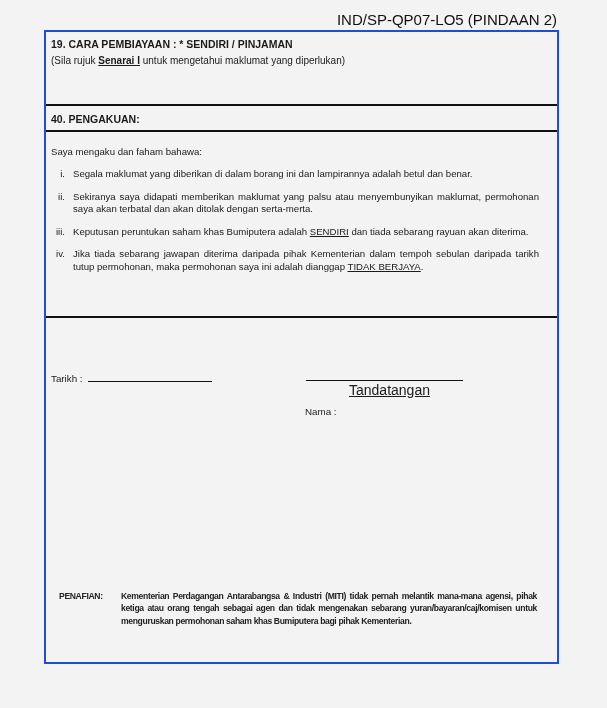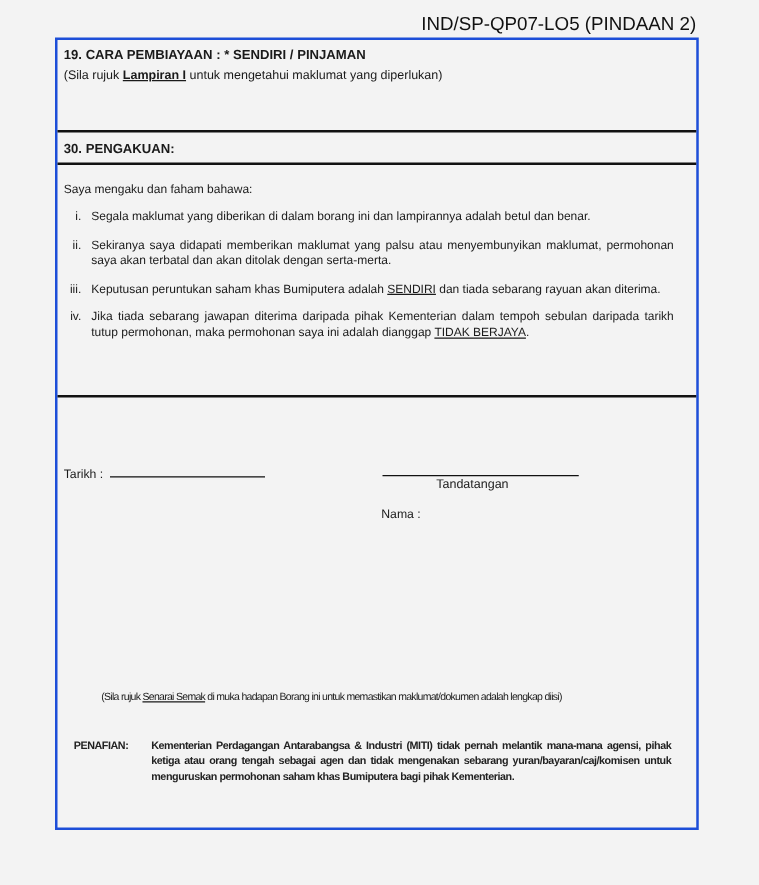--- a/index.html
+++ b/index.html
@@ -40,21 +40,21 @@
     .decl-list { margin: 0; padding: 0; list-style: none; }
     .decl-item { display: flex; margin-bottom: 10px; line-height: 12.5px; }
     .decl-num { width: 22px; flex: 0 0 22px; text-align: right; padding-right: 8px; padding-left: 0; box-sizing: border-box; }
     .decl-text { flex: 1; text-align: justify; padding-left: 0; }
     .u { text-decoration: underline; }
     .b { font-weight: bold; }
     .sig-area { top: 286px; height: 344px; }
     .tarikh { position: absolute; left: 5px; top: 54px; font-size: 9.8px; }
     .tarikh-line { display: inline-block; width: 124px; border-bottom: 1px solid #111; margin-left: 3px; vertical-align: baseline; height: 9px; }
     .sig-line { position: absolute; left: 260px; top: 62px; width: 157px; border-top: 1px solid #111; }
-    .sig-label { position: absolute; left: 303px; top: 64px; font-size: 10px; }
+    .sig-label { position: absolute; left: 303px; top: 64px; font-size: 14px; text-decoration: underline; }
     .nama { position: absolute; left: 259px; top: 88px; font-size: 9.8px; }
     .checklist-note {
       position: absolute; left: 35px; top: 234px;
       font-size: 8.4px; letter-spacing: -0.55px; white-space: nowrap;
     }
     .penafian {
       position: absolute; left: 13px; top: 272px; width: 478px;
       display: flex; font-size: 8.6px; letter-spacing: -0.35px; line-height: 12.3px;
       font-weight: bold; color: #222;
     }
@@ -63,26 +63,26 @@
   </style>
 </head>
 <body>
 
 <div class="doc-code">IND/SP-QP07-LO5 (PINDAAN 2)</div>
 
 <div class="outer-box">
 
   <div class="section sec19">
     <div class="title">19. CARA PEMBIAYAAN : * SENDIRI / PINJAMAN</div>
-    <div class="line"><span>(Sila rujuk </span><span class="u b">Lampiran I</span><span> untuk mengetahui maklumat yang diperlukan)</span></div>
+    <div class="line"><span>(Sila rujuk </span><span class="u b">Senarai I</span><span> untuk mengetahui maklumat yang diperlukan)</span></div>
   </div>
 
   <div class="divider" style="top:72px;"></div>
 
-  <div class="section sec20-head">30. PENGAKUAN:</div>
+  <div class="section sec20-head">40. PENGAKUAN:</div>
 
   <div class="divider" style="top:98px;"></div>
 
   <div class="section sec20-body">
     <div class="intro">Saya mengaku dan faham bahawa:</div>
     <ol class="decl-list">
       <li class="decl-item">
         <span class="decl-num">i.</span>
         <span class="decl-text">Segala maklumat yang diberikan di dalam borang ini dan lampirannya adalah betul dan benar.</span>
       </li>
@@ -108,21 +108,20 @@
       <span>Tarikh  :</span>
       <span class="tarikh-line"></span>
     </div>
     <div class="sig-line"></div>
     <div class="sig-label">Tandatangan</div>
     <div class="nama">
       <span>Nama  :</span>
       <span></span>
     </div>
 
-    <div class="checklist-note"><span>(Sila rujuk </span><span class="u">Senarai Semak</span><span> di muka hadapan Borang ini untuk memastikan maklumat/dokumen adalah lengkap diisi)</span></div>
 
     <div class="penafian">
       <span class="lbl">PENAFIAN:</span>
       <span class="txt">Kementerian Perdagangan Antarabangsa &amp; Industri (MITI) tidak pernah melantik mana-mana agensi, pihak ketiga atau orang tengah sebagai agen dan tidak mengenakan sebarang yuran/bayaran/caj/komisen untuk menguruskan permohonan saham khas Bumiputera bagi pihak Kementerian.</span>
     </div>
   </div>
 
 </div>
 
 </body></html>

